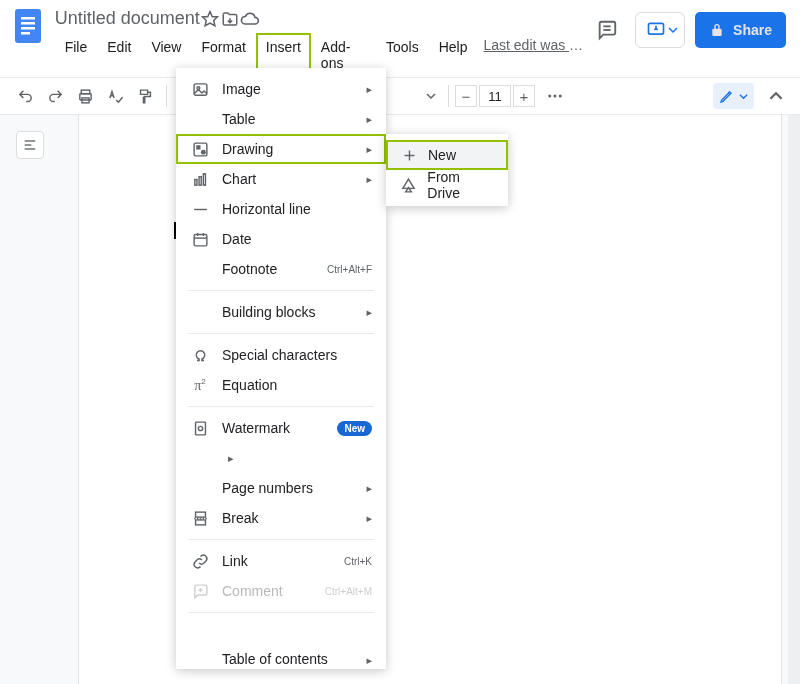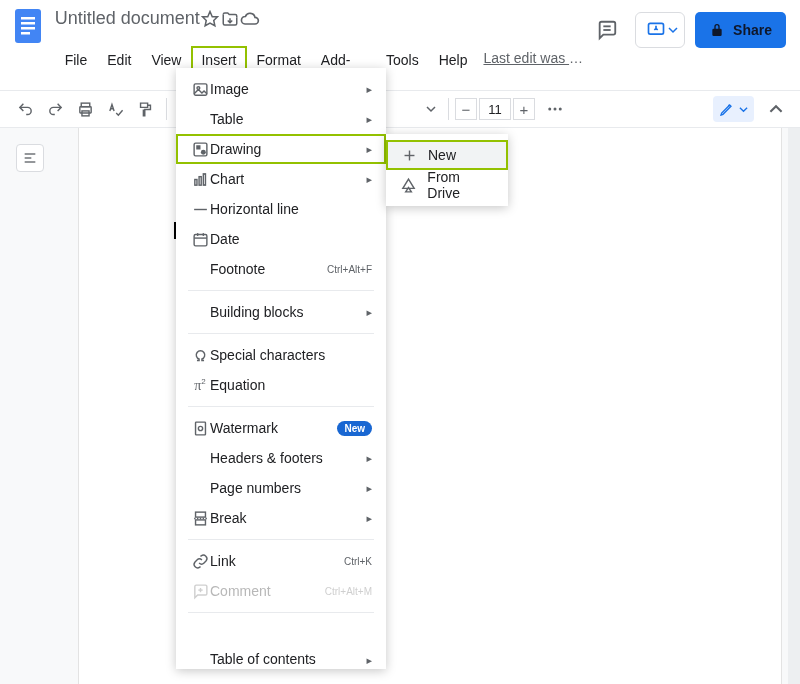--- a/index.html
+++ b/index.html
@@ -17,28 +17,28 @@
   body{margin:0;background:#fff;width:800px;height:684px;overflow:hidden;color:var(--text);font-size:13px}
   svg{display:block}
 
   
   .hdr{display:flex;align-items:flex-start;padding:6px 14px 0 14px;position:relative}
   .logo{width:30px;height:40px;display:flex;align-items:center;justify-content:center;margin-right:12px}
   .title-area{flex:1}
   .doc-title-row{display:flex;align-items:center;gap:0;padding-top:2px}
   .doc-title{font-size:18px;color:var(--muted)}
   .title-icon{width:20px;height:20px;color:var(--muted);display:flex;align-items:center;justify-content:center}
-  .menus{display:flex;gap:0;margin-top:17px}
+  .menus{display:flex;gap:0;margin-top:4px}
   .menu-item{padding:4px 8px;color:var(--text);font-size:14px;cursor:pointer;border:2px solid transparent}
   .menu-item.hl{border:2px solid var(--highlight)}
   .last-edit{color:var(--muted);text-decoration:underline;font-size:14px;padding:4px 6px;cursor:pointer;max-width:130px;white-space:nowrap;overflow:hidden;text-overflow:ellipsis}
   .hdr-right{display:flex;align-items:center;gap:10px;padding-top:6px}
   .icon-btn{width:36px;height:36px;border-radius:50%;display:flex;align-items:center;justify-content:center;color:var(--muted)}
   .present-btn{display:flex;align-items:center;height:36px;border:1px solid var(--border);border-radius:6px;padding:0 6px 0 10px;gap:2px;color:var(--blue)}
-  .share-btn{display:flex;align-items:center;gap:8px;height:36px;background:var(--blue);color:#0f172a;border-radius:5px;padding:0 14px;font-weight:600;font-size:14px}
+  .share-btn{display:flex;align-items:center;gap:8px;height:36px;background:var(--blue);color:#e5e5e5;border-radius:5px;padding:0 14px;font-weight:600;font-size:14px}
 
   
   .toolbar{height:38px;border-top:1px solid var(--divider);border-bottom:1px solid var(--divider);display:flex;align-items:center;padding:0 10px;gap:0}
   .tb-btn{width:28px;height:28px;display:flex;align-items:center;justify-content:center;color:var(--muted);border-radius:3px;margin:0 1px}
   .tb-sep{width:1px;height:22px;background:var(--border);margin:0 6px}
   .font-size{display:flex;align-items:center;gap:0}
   .fs-btn{width:22px;height:22px;border:1px solid var(--border);display:flex;align-items:center;justify-content:center;color:var(--muted);font-size:15px}
   .fs-val{width:32px;height:22px;border:1px solid var(--border);display:flex;align-items:center;justify-content:center;font-size:13px;margin:0 2px}
   .tb-spacer{flex:1}
   .mode-btn{display:flex;align-items:center;gap:4px;height:26px;background:#e8f0fe;padding:0 6px;border-radius:4px;color:var(--blue)}
@@ -48,21 +48,21 @@
   .work{position:relative;height:calc(684px - 68px - 38px);background:#f8f9fa;border-right:12px solid #edeff1}
   .outline-btn{position:absolute;left:16px;top:16px;width:28px;height:28px;border:1px solid var(--border);border-radius:4px;background:#fff;display:flex;align-items:center;justify-content:center;color:var(--muted)}
   .page{position:absolute;left:78px;top:0;right:6px;bottom:0;background:#fff;border:1px solid #e3e3e3;border-top:none}
   .cursor{position:absolute;left:174px;top:222px;width:2px;height:17px;background:#000}
 
   
   .dd{position:absolute;left:176px;top:68px;width:210px;background:var(--surface);box-shadow:0 2px 10px rgba(0,0,0,.22);padding:6px 0 0 0;z-index:10}
   .dd-row{display:flex;align-items:center;height:30px;padding:0 12px 0 12px;font-size:14px;color:var(--text);cursor:pointer;position:relative;border:2px solid transparent}
   .dd-row.hl{border:2px solid var(--highlight)}
   .dd-row.disabled{color:#b8b8b8}
-  .dd-ic{width:20px;height:20px;color:var(--muted);display:flex;align-items:center;justify-content:center;flex-shrink:0}
+  .dd-ic{width:20px;height:20px;margin-right:12px;color:var(--muted);display:flex;align-items:center;justify-content:center;flex-shrink:0}
   .dd-row.disabled .dd-ic{color:#cfcfcf}
   .dd-label{flex:1;white-space:nowrap;overflow:hidden}
   .dd-sc{color:var(--muted);font-size:10px}
   .dd-row.disabled .dd-sc{color:#cfcfcf}
   .dd-arrow{color:var(--muted);font-size:11px;margin-left:6px}
   .dd-div{height:1px;background:var(--divider);margin:6px 12px}
   .badge-new{background:var(--blue-dark);color:#fff;font-size:10px;font-weight:700;padding:2px 7px;border-radius:9px}
 
   
   .sub{position:absolute;left:386px;top:134px;width:122px;background:var(--surface);box-shadow:0 2px 10px rgba(0,0,0,.22);padding:6px 0;z-index:11}
@@ -102,22 +102,22 @@
       <span class="title-icon">
         <svg width="20" height="20" viewBox="0 0 24 24" fill="none" stroke="currentColor" stroke-width="2">
             <path d="M18 18a4 4 0 0 0 0-8 6 6 0 0 0-11.5-1A4.5 4.5 0 0 0 6 18z"></path>
           </svg>
       </span>
     </div>
     <div class="menus">
       <span class="menu-item">File</span>
       <span class="menu-item">Edit</span>
       <span class="menu-item">View</span>
+      <span class="menu-item">Format</span>
       <span class="menu-item hl">Insert</span>
-      <span class="menu-item">Format</span>
       <span class="menu-item">Add-ons</span>
       <span class="menu-item">Tools</span>
       <span class="menu-item">Help</span>
       <span class="last-edit">Last edit was 10…</span>
     </div>
   </div>
   <div class="hdr-right">
     <div class="icon-btn">
       <svg width="22" height="22" viewBox="0 0 24 24" fill="none" stroke="currentColor" stroke-width="2">
           <path d="M21 15a2 2 0 0 1-2 2H8l-4 4V5a2 2 0 0 1 2-2h13a2 2 0 0 1 2 2z"></path>
@@ -315,21 +315,20 @@
         <svg width="17" height="17" viewBox="0 0 24 24" fill="none" stroke="currentColor" stroke-width="2">
           <rect x="5" y="3" width="14" height="18" rx="1"></rect>
           <circle cx="12" cy="12" r="3"></circle>
         </svg>
       </span>
       <span class="dd-label">Watermark</span>
       <span class="badge-new">New</span>
     </div>
     <div class="dd-row">
       <span class="dd-ic"></span>
-      <span class="dd-label">Headers &amp; footers</span>
       <span class="dd-arrow">▸</span>
     </div>
     <div class="dd-row">
       <span class="dd-ic"></span>
       <span class="dd-label">Page numbers</span>
       <span class="dd-arrow">▸</span>
     </div>
     <div class="dd-row">
       <span class="dd-ic">
         <svg width="17" height="17" viewBox="0 0 24 24" fill="none" stroke="currentColor" stroke-width="2">

